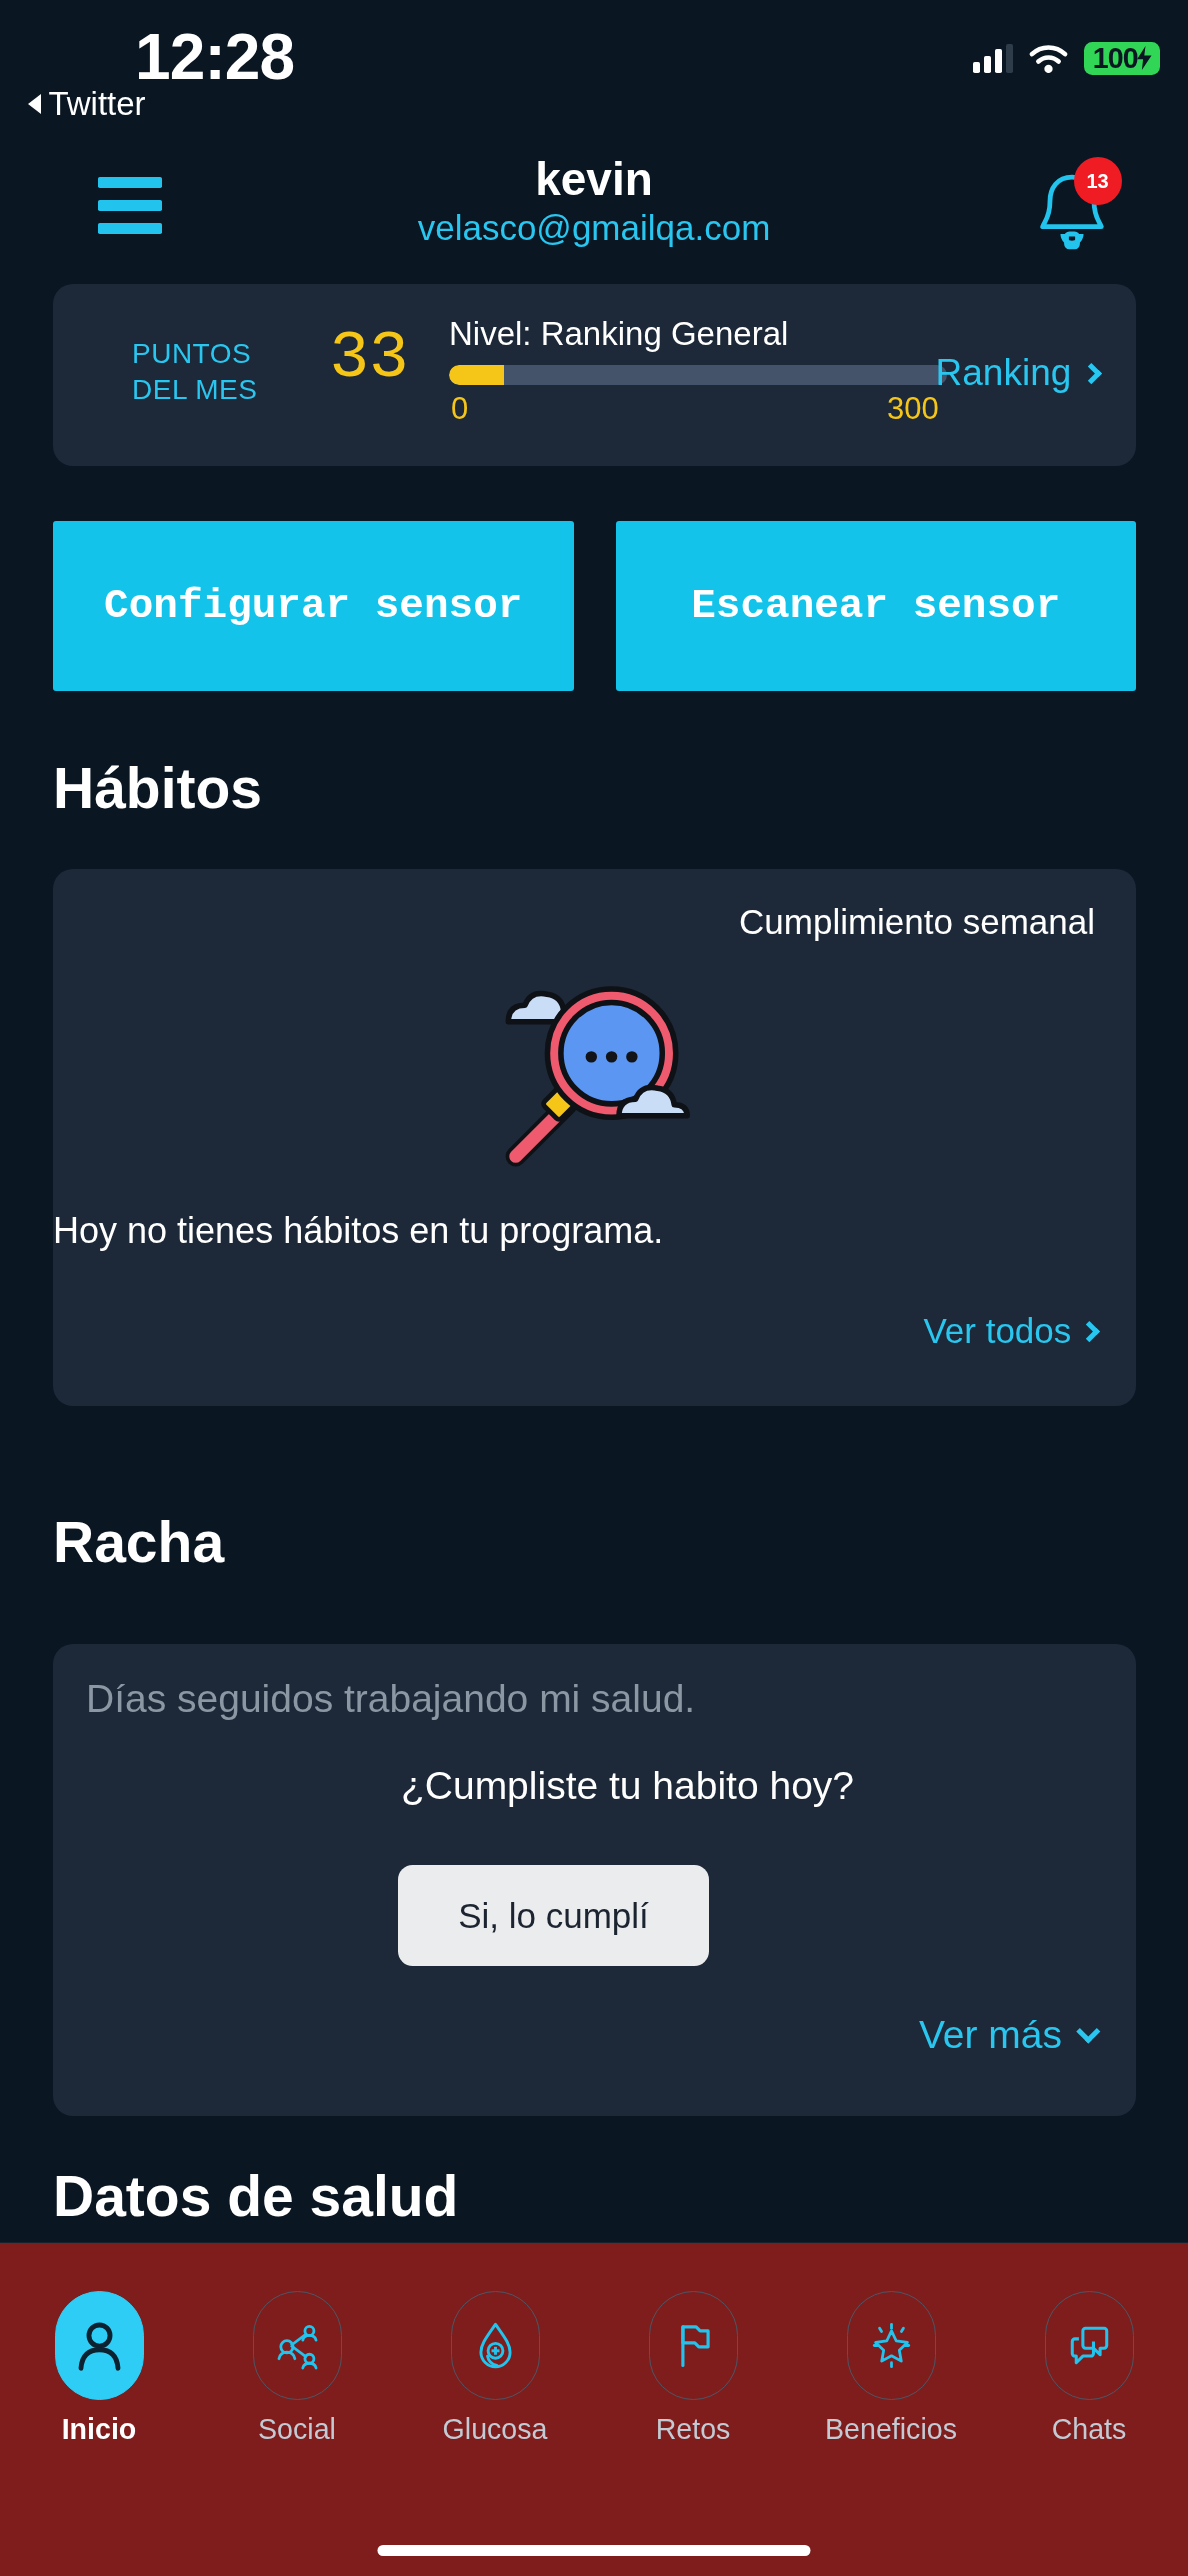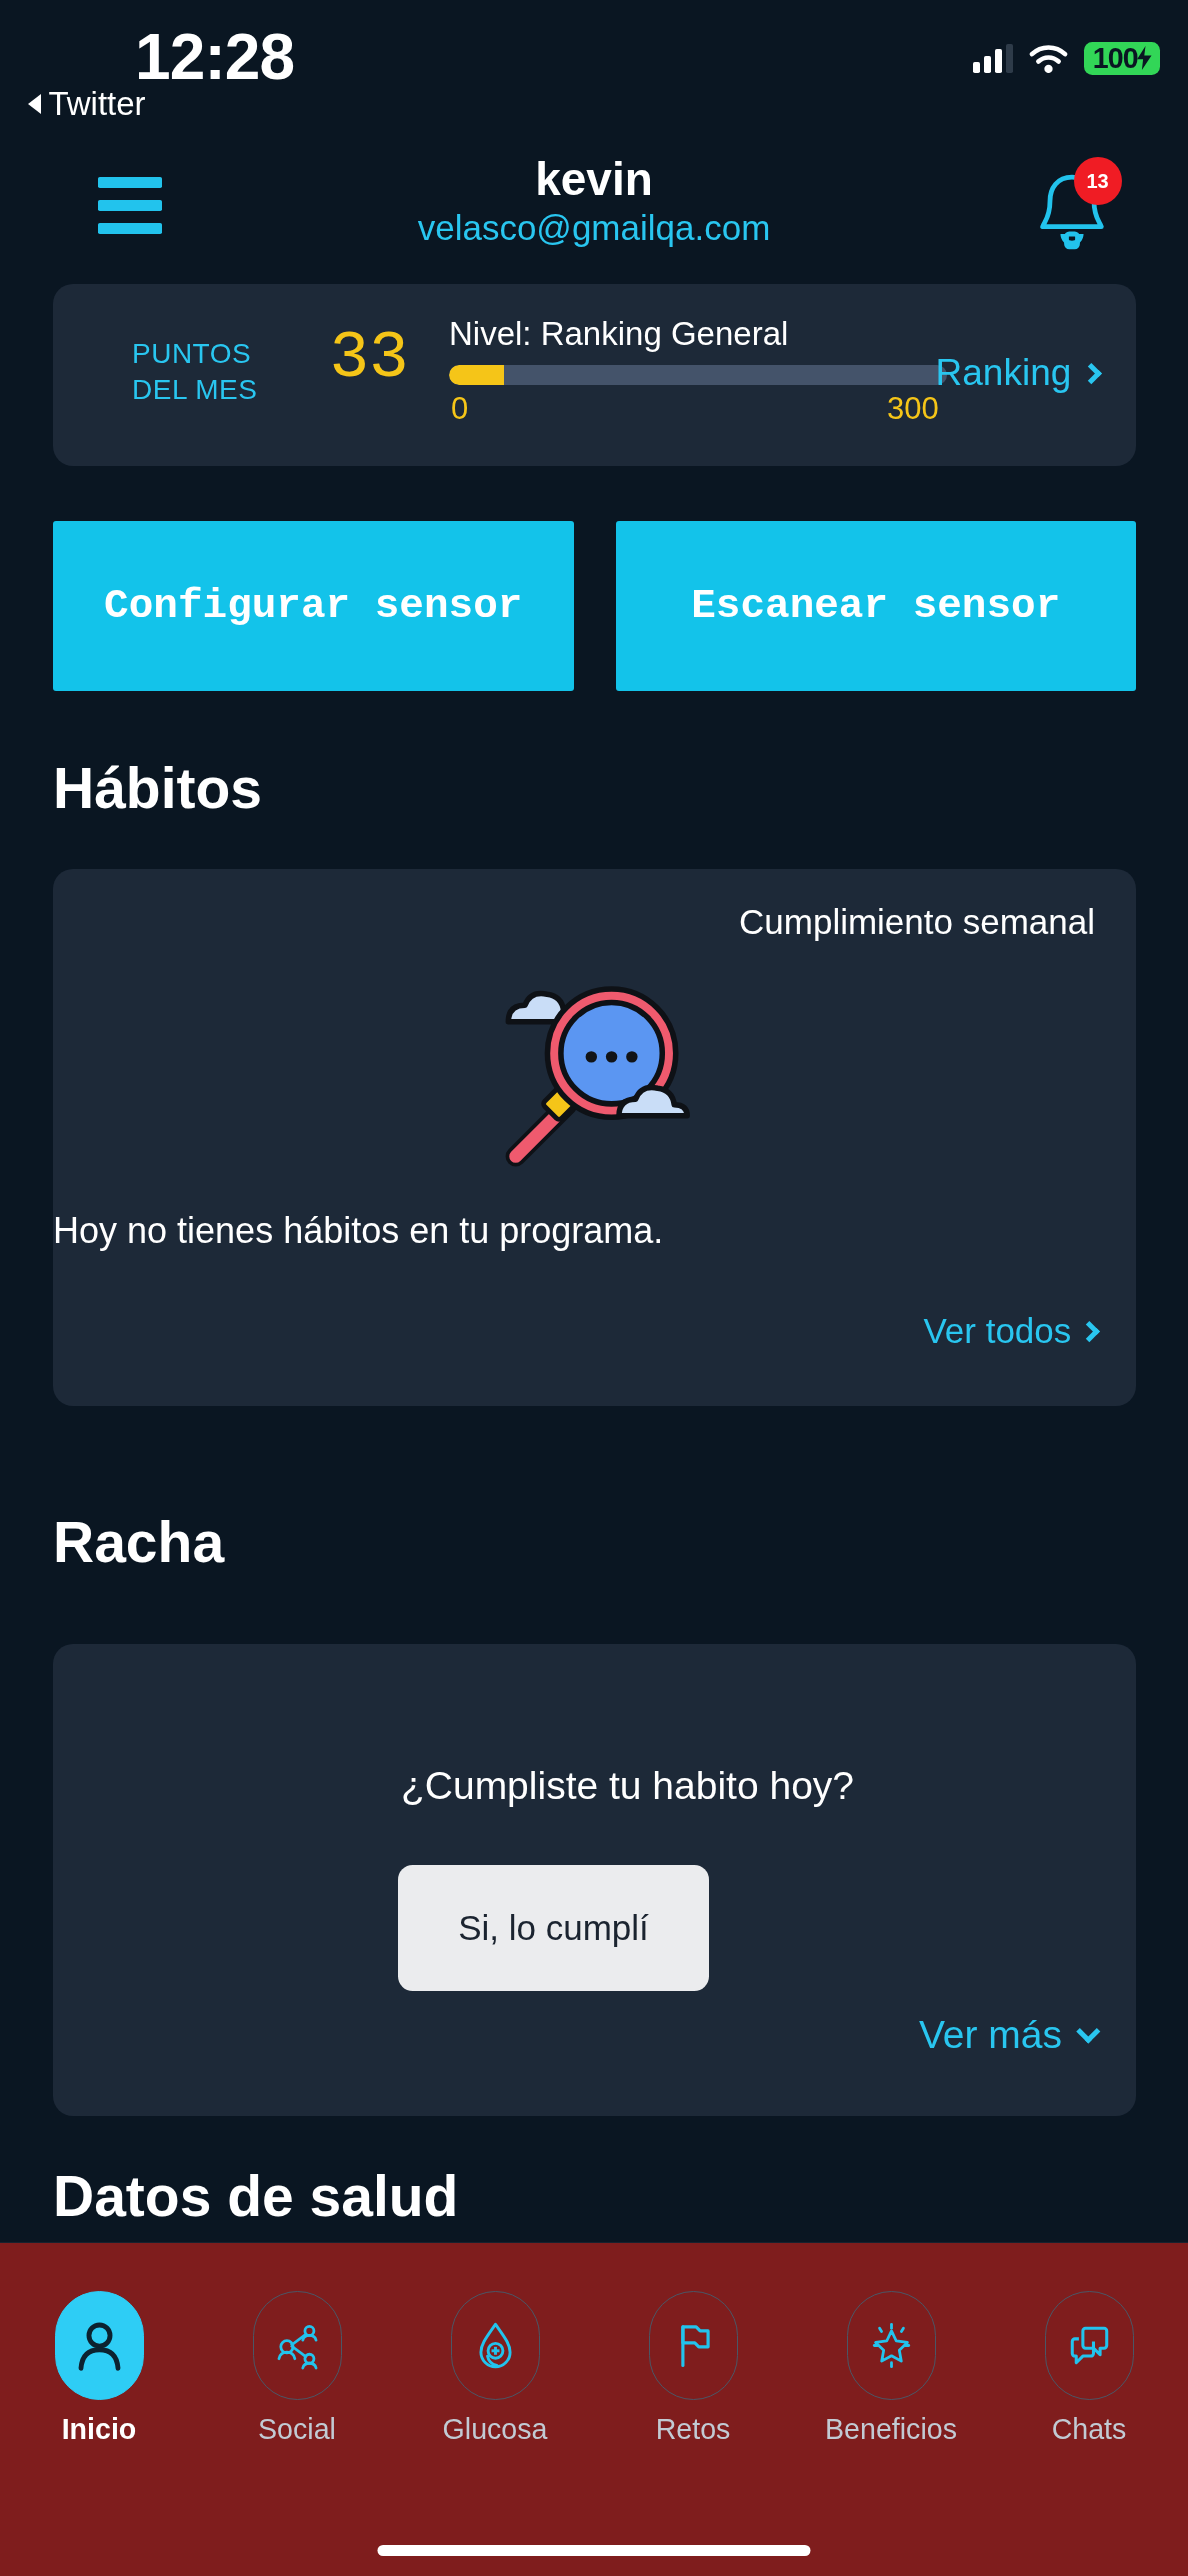--- a/index.html
+++ b/index.html
@@ -138,21 +138,21 @@
     background:#1d2938; border-radius:20px;
   }
   #racha-sub {
     position:absolute; left:33px; top:33px; font-size:39px; color:#8c97a4;
   }
   #racha-question {
     position:absolute; left:0; top:120px; width:1083px; text-align:center;
     font-size:39px; color:#ffffff;margin-left:33px;
   }
   #racha-yes-btn {
-    position:absolute; left:345px; top:221px; width:311px; height:126px;
+    position:absolute; left:345px; top:221px; width:311px; height:101px;
     background:#ebecee; color:#1b2430; border:none; border-radius:14.7px;
     font-size:35px; font-family:"Liberation Sans", sans-serif;
   }
   #racha-more {
     position:absolute; right:39px; top:369px; display:flex; align-items:center; gap:18.4px;
     font-size:39px; color:#29c6f0;
   }
 
   
   #tab-bar {
@@ -281,20 +281,21 @@
   <div id="habits-empty-text">Hoy no tienes hábitos en tu programa.</div>
   <div id="habits-seeall">
     <span>Ver todos</span>
     <span class="chev-r"></span>
   </div>
 </div>
 
 <div class="section-title" id="racha-title">Racha</div>
 
 <div id="racha-card">
+  <div id="racha-sub">Días seguidos trabajando mi salud.</div>
   <div id="racha-question">¿Cumpliste tu habito hoy?</div>
   <button id="racha-yes-btn">Si, lo cumplí</button>
   <div id="racha-more">
     <span>Ver más</span>
     <span class="chev-d"></span>
   </div>
 </div>
 
 <div class="section-title" id="datos-title">Datos de salud</div>
 

